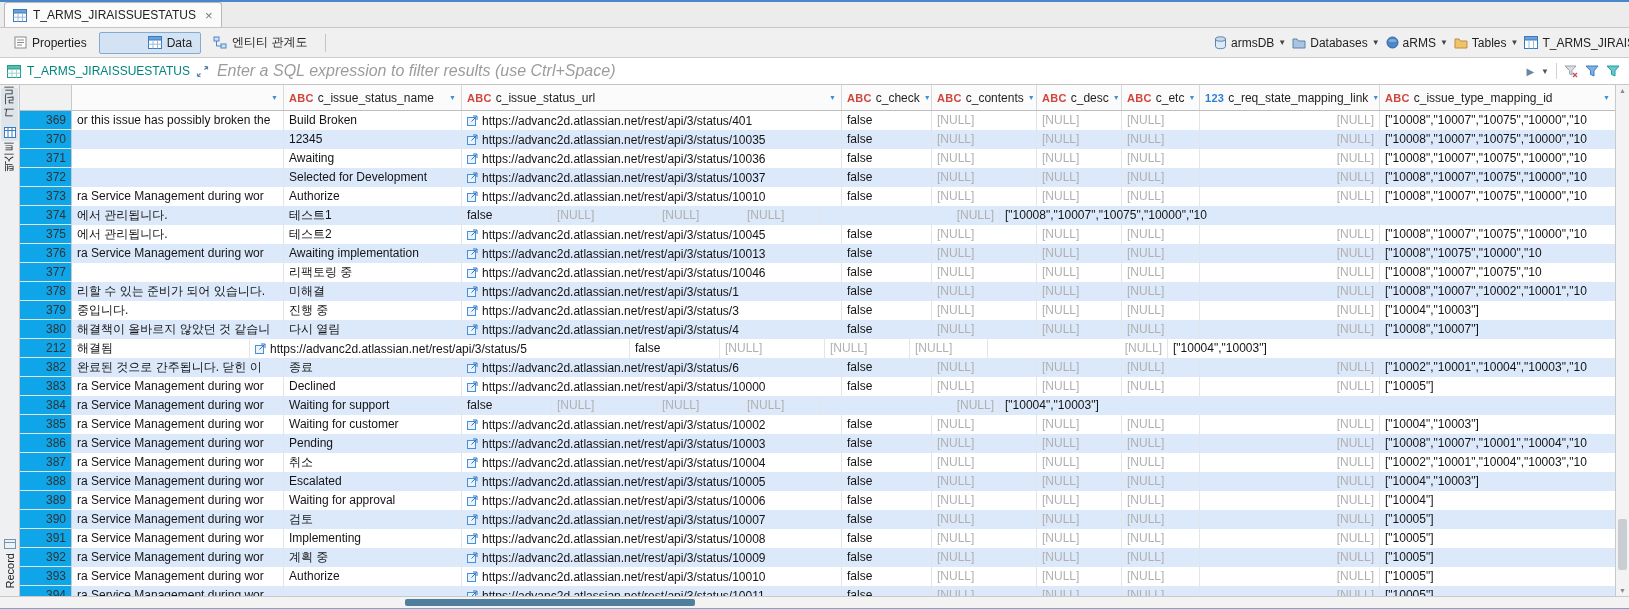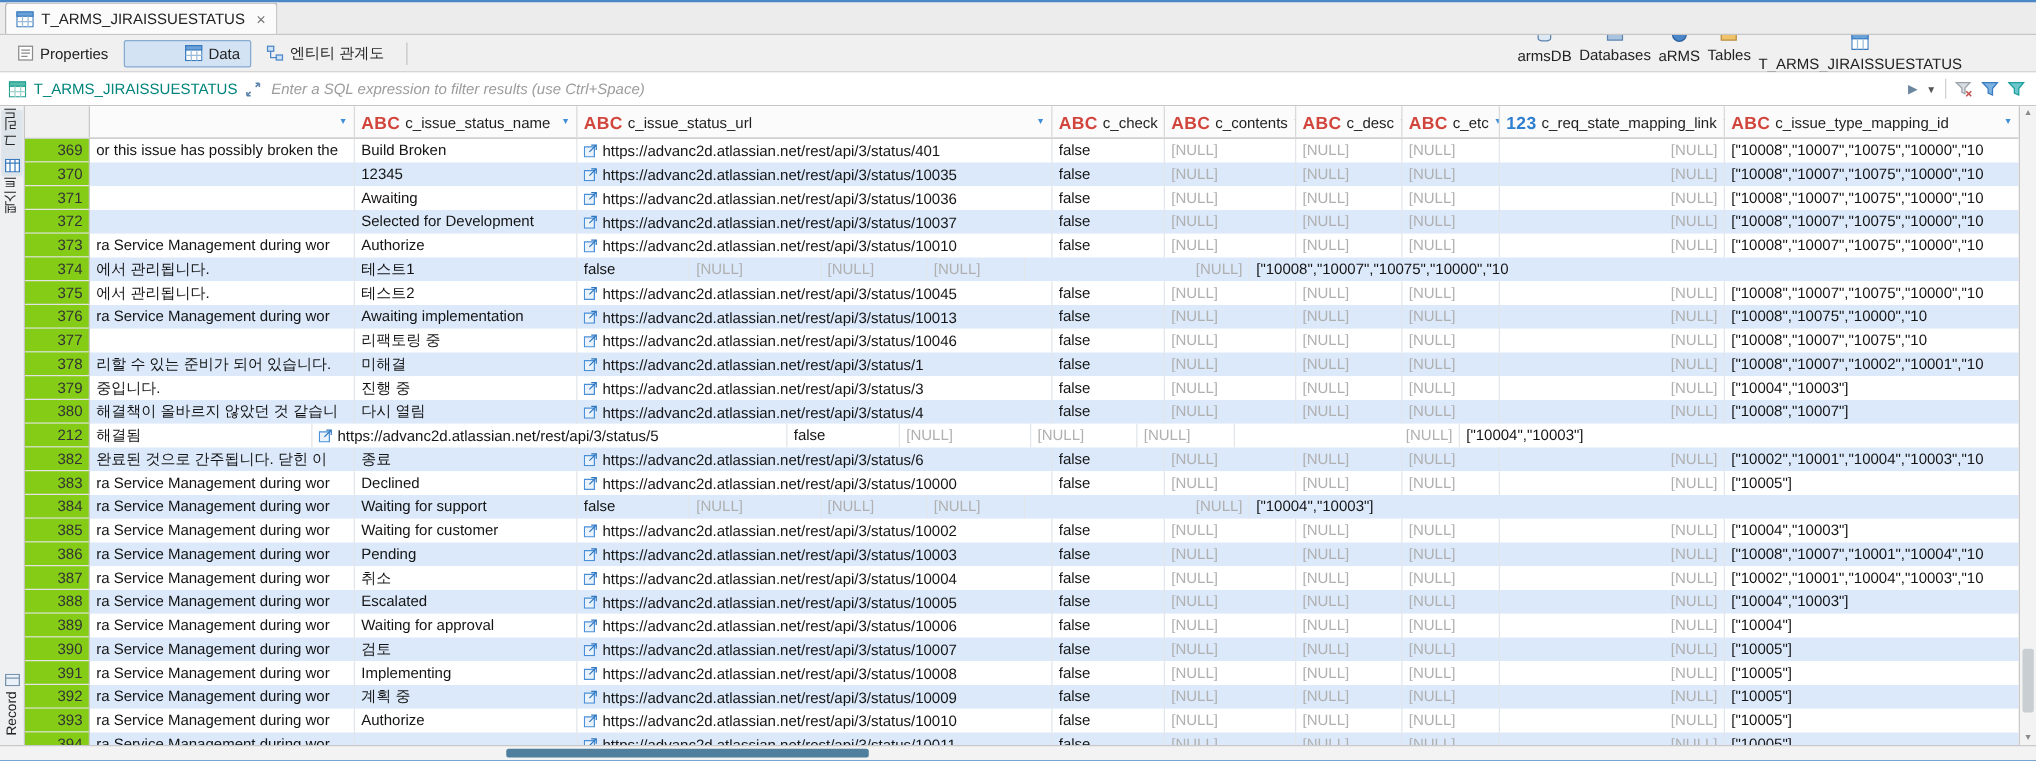--- a/index.html
+++ b/index.html
@@ -22,29 +22,29 @@
 
   
   .toolbar { height:30px; background:#f0f0f0; border-bottom:1px solid #cdcdcd;
              display:flex; align-items:center; padding-left:5px; gap:3px; overflow:hidden; }
   .subtab { display:flex; align-items:center; gap:5px; padding:3px 8px;
             border:1px solid transparent; border-radius:2px; white-space:nowrap; }
   .subtab.sel { background:#d3e3f4; border-color:#86abd1;padding-left:48px; }
   .tdiv { width:1px; height:18px; background:#c4c4c4; margin:0 6px; flex-shrink:0; }
   .crumbs { margin-left:auto; width:415px; overflow:hidden; display:flex;
             align-items:center; gap:6px; white-space:nowrap; flex-shrink:0; }
-  .crumb { display:flex; align-items:center; gap:4px;flex-direction:column; }
+  .crumb { display:flex; align-items:center; gap:4px; }
   .chev { font-size:8px; color:#444; }
 
   
   .filterbar { height:27px; background:#fff; border-bottom:1px solid #c6c6c6;
                display:flex; align-items:center; gap:6px; padding-left:7px; }
   .fname { color:#00857c; white-space:nowrap; }
   .fexpr { flex:1; min-width:0; border:none; outline:none; background:transparent;
-           font-family:"Liberation Sans",sans-serif; font-size:12px; color:#000000; }
+           font-family:"Liberation Sans",sans-serif; font-size:16px; color:#000000; }
   .fexpr::placeholder { color:#9c9c9c; font-style:italic; }
   .fbtns { display:flex; align-items:center; gap:7px; padding:0 9px; }
   .playglyph { color:#6c86a0; font-size:10px; }
   .smallchev { color:#555; font-size:8px; }
   .fdiv { width:1px; height:16px; background:#d0d0d0; }
 
   
   .main { display:flex; height:511px; background:#fff; }
   .side { width:20px; background:#eef0f2; border-right:1px solid #c6c6c6;
           display:flex; flex-direction:column; align-items:center; padding-top:3px; gap:3px; flex-shrink:0; }
@@ -52,32 +52,32 @@
               padding:3px 1px; border-radius:2px; }
   .side-btn.active { background:#dde4ea; }
   .vlabel { writing-mode:vertical-rl; transform:rotate(180deg); font-size:11px; color:#222; }
   .side-bottom { margin-top:auto; margin-bottom:8px; display:flex; flex-direction:column;
                  align-items:center; gap:4px; }
 
   .gridwrap { flex:1; min-width:0; display:flex; flex-direction:column; background:#fff; }
   .ghead { height:26px; display:flex; background:#fbfbfb; border-bottom:1px solid #bdbdbd; flex-shrink:0; }
   .hcell { display:flex; align-items:center; gap:4px; padding:0 5px;
            border-right:1px solid #d9d9d9; overflow:hidden; flex-shrink:0; }
-  .hcell .typ { font-size:14px; font-weight:bold; letter-spacing:0.3px; }
+  .hcell .typ { font-size:11px; font-weight:bold; letter-spacing:0.3px; }
   .typ-abc { color:#d2453c; } .typ-123 { color:#2f7fd0; }
   .hcell .nm { color:#1f1f1f; white-space:nowrap; }
   .hcell .arr { margin-left:auto; font-size:7px; color:#3f8fd6; }
   .hnum { width:52px; background:#f1f1f1; border-right:1px solid #c9c9c9; flex-shrink:0; }
 
   .gbody { flex:1; overflow:hidden; }
   .row { display:flex; height:19px; line-height:18px; background:#fff; }
   .row.alt { background:#dbe9fa; }
   .cell { padding:0 5px; border-right:1px solid #e2e6ea; overflow:hidden;
           white-space:nowrap; flex-shrink:0; color:#141414; }
-  .cell.num { width:52px; background:#84cc16; border-right:1px solid #c9c9c9;
+  .cell.num { width:52px; background:#0ea5e9; border-right:1px solid #c9c9c9;
               border-bottom:1px solid #e3e3e3; text-align:right; color:#333; }
   .w0 { width:212px; } .w1 { width:178px; }
   .w2 { width:380px; display:flex; align-items:center; gap:4px; }
   .w2 svg { flex-shrink:0; }
   .w3 { width:90px; } .w4 { width:105px; } .w5 { width:85px; }
   .w6 { width:78px; } .w7 { width:180px; }
   .w8 { flex:1; min-width:0; border-right:none; }
   .right { text-align:right; }
   .nul { color:#b0b0b0; }
 

